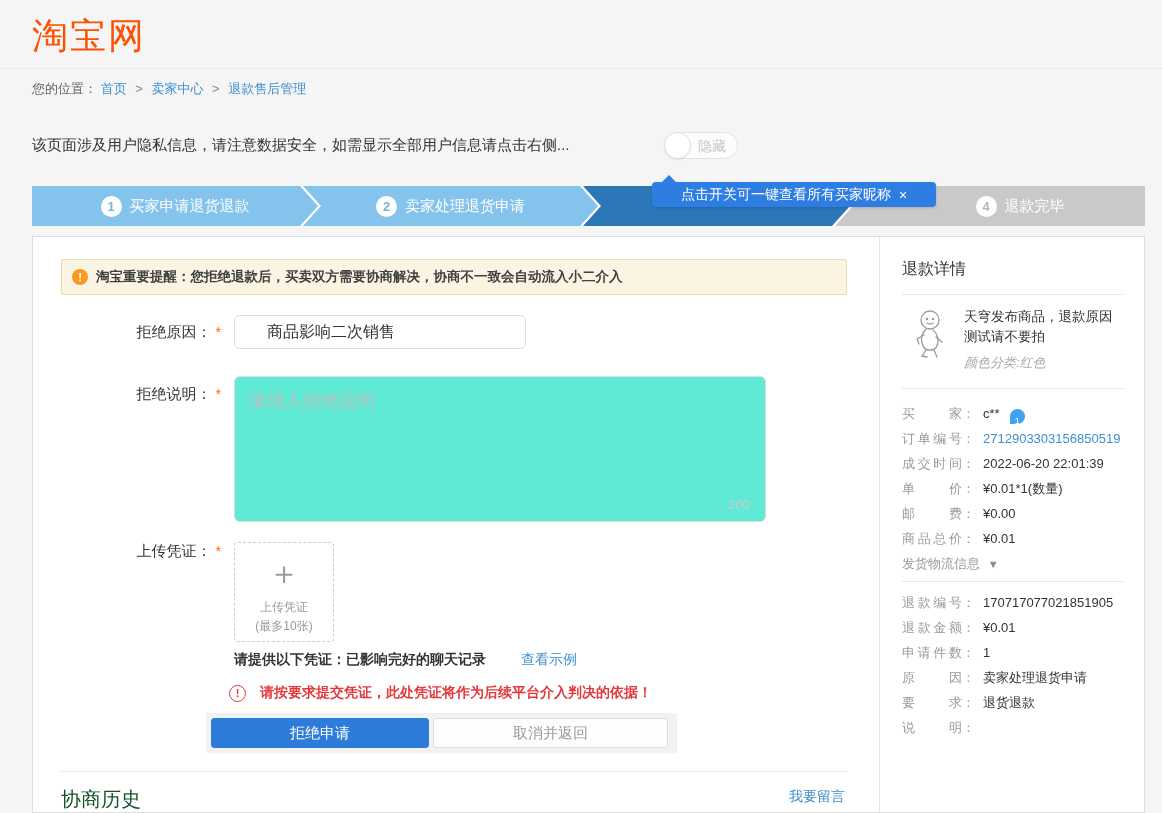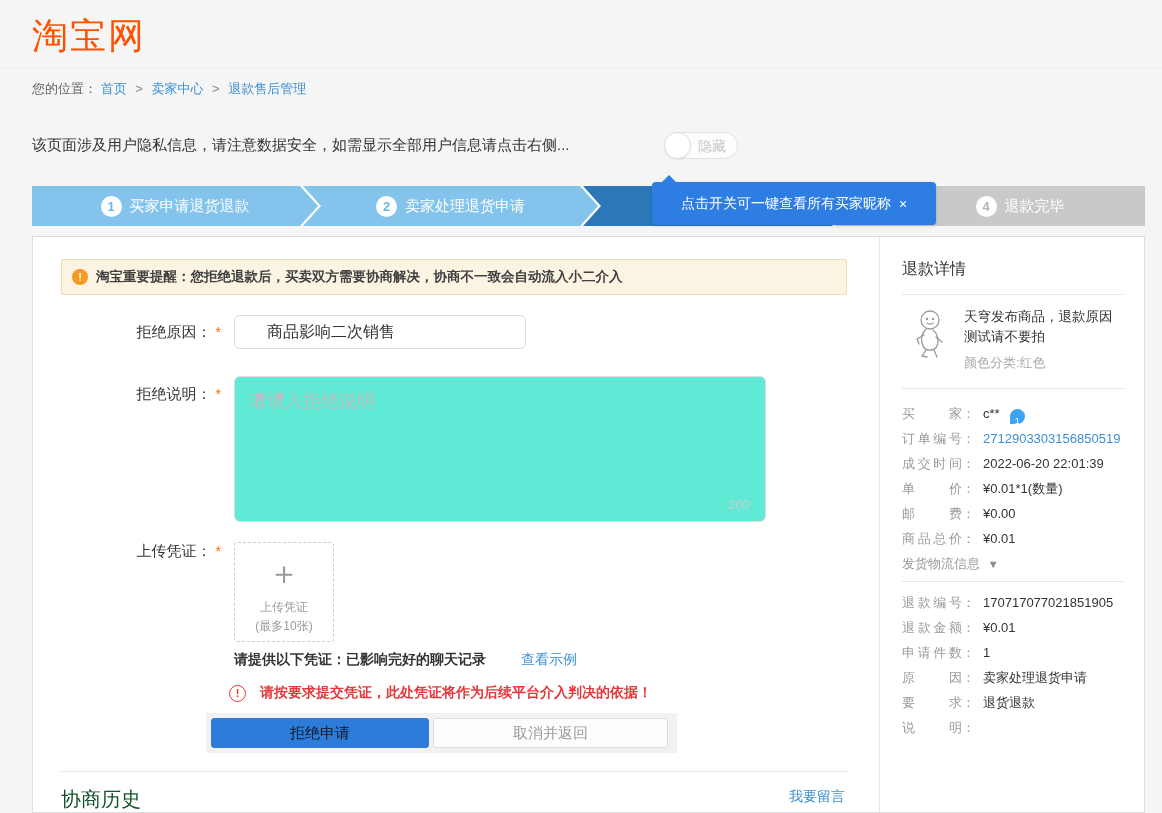--- a/index.html
+++ b/index.html
@@ -25,21 +25,21 @@
   .seg { position:absolute; top:0; height:40px; display:flex; align-items:center; justify-content:center; color:#fff; font-size:15px; }
   .seg1 { left:0; width:286px; background:#84c3ec; clip-path:polygon(0 0, calc(100% - 18px) 0, 100% 50%, calc(100% - 18px) 100%, 0 100%); }
   .seg2 { left:271px; width:295px; background:#84c3ec; clip-path:polygon(0 0, calc(100% - 18px) 0, 100% 50%, calc(100% - 18px) 100%, 0 100%, 18px 50%); }
   .seg3 { left:551px; width:267px; background:#2c77b8; clip-path:polygon(0 0, calc(100% - 18px) 0, 100% 50%, calc(100% - 18px) 100%, 0 100%, 18px 50%); }
   .seg4 { left:803px; width:310px; background:#c9c9c9; clip-path:polygon(0 0, 100% 0, 100% 100%, 0 100%, 18px 50%); padding-left:60px; }
   .stepnum { display:inline-flex; align-items:center; justify-content:center; width:21px; height:21px; border-radius:50%; background:#fff; font-size:13px; font-weight:bold; margin-right:8px; }
   .seg1 .stepnum, .seg2 .stepnum { color:#6fb6e6; }
   .seg4 .stepnum { color:#b5b5b5; }
 
   
-  .tooltip { position:absolute; left:652px; top:182px; width:284px; height:43px; background:#2e7de2; border-radius:4px; color:#fff; font-size:14px; display:flex; align-items:center; justify-content:center; z-index:6; box-shadow:0 1px 3px rgba(0,0,0,.15); }
+  .tooltip { position:absolute; left:652px; top:182px; width:284px; height:25px; background:#2e7de2; border-radius:4px; color:#fff; font-size:14px; display:flex; align-items:center; justify-content:center; z-index:6; box-shadow:0 1px 3px rgba(0,0,0,.15); }
   .tooltip::before { content:""; position:absolute; left:10px; top:-7px; border-left:7px solid transparent; border-right:7px solid transparent; border-bottom:7px solid #2e7de2; }
   .tooltip .close { margin-left:8px; cursor:pointer; font-size:14px; }
 
   
   .panel { position:absolute; left:32px; top:236px; width:1113px; height:577px; background:#fff; border:1px solid #ddd; }
 
   
   .alert-box { position:absolute; left:28px; top:22px; width:786px; height:36px; background:#fcf4e3; border:1px solid #f0d9ac; border-radius:2px; display:flex; align-items:center; font-size:13.5px; font-weight:bold; color:#404040; }
   .alert-icon { display:inline-flex; align-items:center; justify-content:center; width:16px; height:16px; border-radius:50%; background:#f59a23; color:#fff; font-size:11px; font-weight:bold; margin:0 8px 0 10px; flex:none; }
 
@@ -61,36 +61,36 @@
   .up-sub { font-size:12px; color:#9a9a9a; margin-top:2px; }
 
   .evidence { position:absolute; left:201px; top:414px; font-size:14px; font-weight:bold; color:#333; }
   .example-link { position:absolute; left:488px; top:414px; font-size:14px; color:#3d8fd1; text-decoration:none; cursor:pointer; }
 
   .red-warn { position:absolute; left:196px; top:447px; display:flex; align-items:center; }
   .red-warn-icon { display:inline-flex; align-items:center; justify-content:center; width:17px; height:17px; border:1.5px solid #e4393c; border-radius:50%; color:#e4393c; font-size:11px; font-weight:bold; flex:none; }
   .red-warn-text { margin-left:14px; font-size:14px; font-weight:bold; color:#e4393c; }
 
   .btn-bar { position:absolute; left:173px; top:476px; width:471px; height:40px; background:#f2f2f2; }
-  .btn-primary { position:absolute; left:5px; top:5px; width:218px; height:30px; background:#2e7cd9; border:1px solid #2e7cd9; border-radius:3px; color:#0f172a; font-size:15px; cursor:pointer; }
+  .btn-primary { position:absolute; left:5px; top:5px; width:218px; height:30px; background:#2e7cd9; border:1px solid #2e7cd9; border-radius:3px; color:#ffffff; font-size:15px; cursor:pointer; }
   .btn-plain { position:absolute; left:227px; top:5px; width:235px; height:30px; background:#fdfdfd; border:1px solid #ddd; border-radius:3px; color:#9a9a9a; font-size:15px; cursor:pointer; }
 
   .bottom-divider { position:absolute; left:28px; top:534px; width:786px; border-top:1px solid #e5e5e5; }
   .history-title { position:absolute; left:28px; top:549px; font-size:20px; color:#14532d; }
   .leave-link { position:absolute; left:756px; top:551px; font-size:14px; color:#3d8fd1; text-decoration:none; cursor:pointer; }
 
   
   .sidebar { position:absolute; left:846px; top:0; width:265px; height:100%; border-left:1px solid #e5e5e5; padding:22px 20px 0 22px; }
   .sb-title { font-size:16px; color:#333; }
   .sb-hr { border:none; border-top:1px solid #e8e8e8; margin:14px 0 12px 0; }
   .product { display:flex; }
   .thumb { width:52px; height:52px; flex:none; }
   .p-info { margin-left:10px; }
   .p-name { font-size:13.5px; color:#333; line-height:20px; width:158px; }
-  .p-attr { font-size:13px; color:#aaa; margin-top:7px; }
+  .p-attr { font-size:13px; color:#aaa; margin-top:7px;font-style:italic; }
   .sb-hr2 { border:none; border-top:1px solid #e8e8e8; margin:16px 0 12px 0; }
   .row { display:flex; align-items:center; font-size:13px; line-height:25px; color:#333; }
   .k { display:inline-block; width:60px; color:#9a9a9a; text-align:justify; text-align-last:justify; flex:none; }
   .colon { color:#9a9a9a; margin-right:8px; }
   .v { color:#333; }
   .v-link { color:#3d8fd1; text-decoration:none; cursor:pointer; }
   .ww-icon { display:inline-block; width:15px; height:15px; background:#3fa3f2; border-radius:50% 50% 50% 0; margin-left:10px; position:relative; top:3px; }
   .ww-icon span { position:absolute; left:5px; top:0px; color:#fff; font-size:9px; }
   .logi { font-size:13px; color:#9a9a9a; line-height:25px; cursor:pointer; }
   .tri { color:#8a8a8a; font-size:11px; margin-left:4px; }

